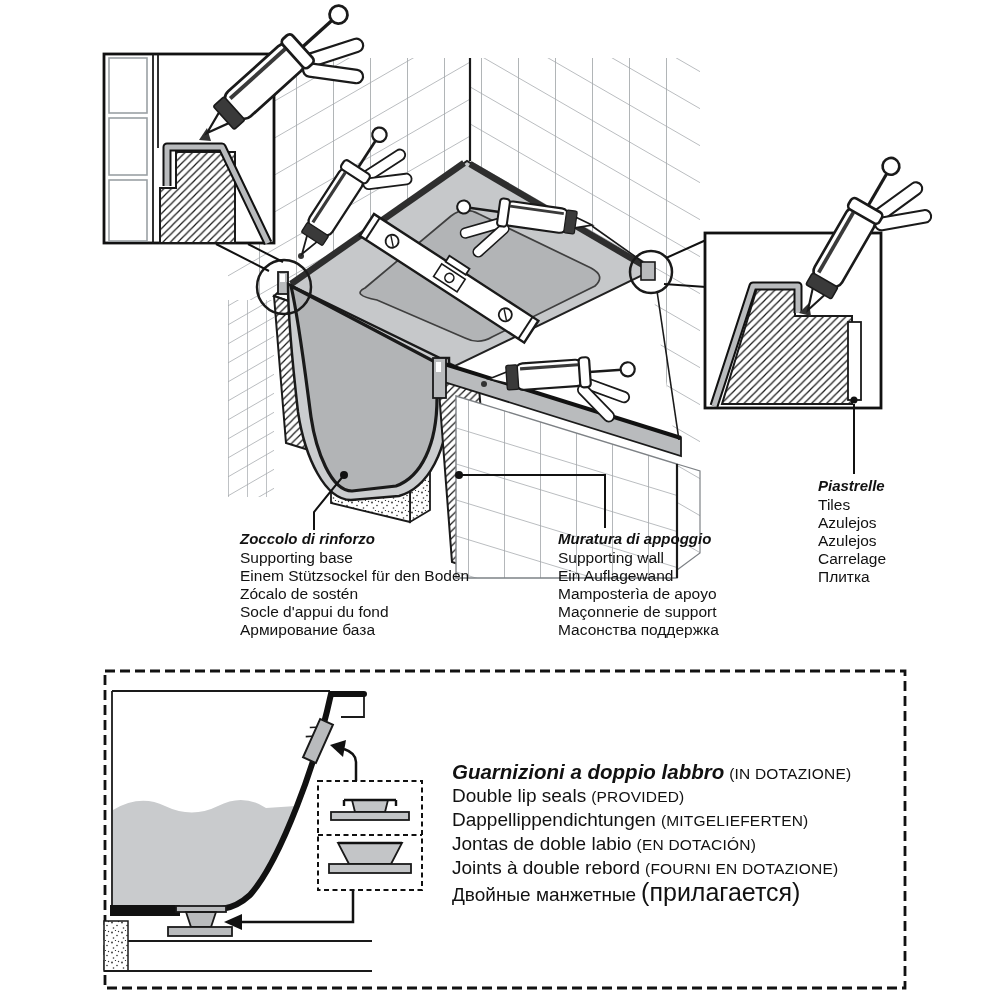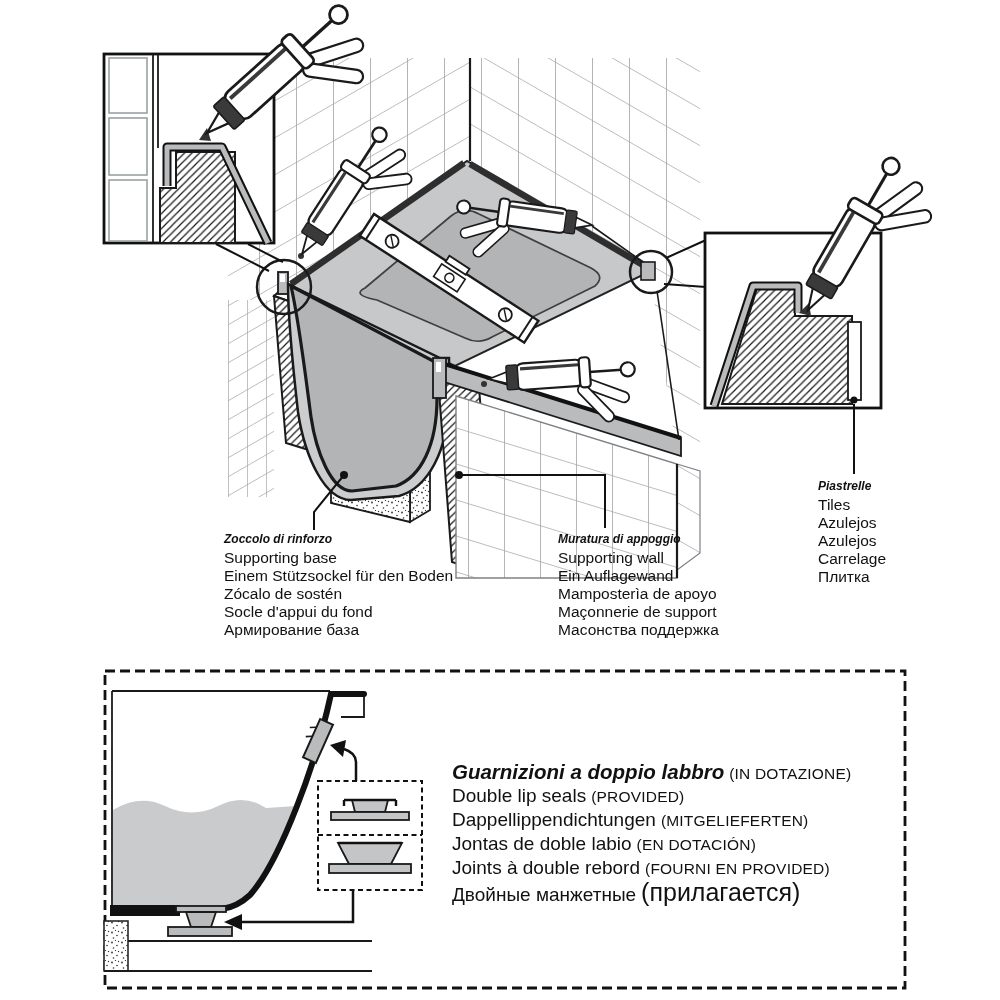--- a/index.html
+++ b/index.html
@@ -1,20 +1,20 @@
 <!DOCTYPE html>
 <html><head>
 <meta charset="utf-8">
 <style>
   html,body{margin:0;padding:0;background:#fff;}
   #page{position:relative;width:1000px;height:1000px;background:#fff;overflow:hidden;
         font-family:"Liberation Sans", sans-serif;color:#111;}
   #art{position:absolute;left:0;top:0;}
   .label-block{position:absolute;line-height:18px;font-size:15.5px;white-space:nowrap;}
-  .lb-title{font-weight:bold;font-style:italic;font-size:12px;margin-bottom:1px;}
+  .lb-title{font-weight:bold;font-style:italic;font-size:15px;margin-bottom:1px;}
   .legend{position:absolute;left:452px;top:760px;line-height:24px;font-size:19px;white-space:nowrap;}
   .lg-line{height:24px;}
   .lg-main{font-size:19px;}
   .lg-title .lg-main{font-weight:bold;font-style:italic;font-size:20.5px;}
   .lg-paren{font-size:15.5px;margin-left:5px;letter-spacing:.2px;text-align:center;}
   .lg-paren-full{font-size:25px;margin-left:5px;letter-spacing:0;}
 </style>
 </head>
 <body>
 
@@ -223,21 +223,21 @@
       <path d="M344,749 Q356,753 356,762 L356,781" fill="none" stroke="#111" stroke-width="2.5"></path>
       <polygon points="330,745 346,740 343,757" fill="#111"></polygon>
     </g>
     <g>
       <path d="M241,922 H353 V890" fill="none" stroke="#111" stroke-width="2.5"></path>
       <polygon points="224,922 242,914 242,930" fill="#111"></polygon>
     </g>
   </g>
 </svg>
 
-<div class="label-block" style="left:224px;top:530px;">
+<div class="label-block" style="left:240px;top:530px;">
   <div class="lb-title">Zoccolo di rinforzo</div>
   <div class="lb-line">Supporting base</div>
   <div class="lb-line">Einem Stützsockel für den Boden</div>
   <div class="lb-line">Zócalo de sostén</div>
   <div class="lb-line">Socle d'appui du fond</div>
   <div class="lb-line">Армирование база</div>
 </div>
 
 <div class="label-block" style="left:558px;top:530px;">
   <div class="lb-title">Muratura di appoggio</div>
@@ -255,17 +255,17 @@
   <div class="lb-line">Azulejos</div>
   <div class="lb-line">Carrelage</div>
   <div class="lb-line">Плитка</div>
 </div>
 
 <div class="legend">
   <div class="lg-line lg-title"><span class="lg-main">Guarnizioni a doppio labbro</span><span class="lg-paren">(IN DOTAZIONE)</span></div>
   <div class="lg-line"><span class="lg-main">Double lip seals</span><span class="lg-paren">(PROVIDED)</span></div>
   <div class="lg-line"><span class="lg-main">Dappellippendichtungen</span><span class="lg-paren">(MITGELIEFERTEN)</span></div>
   <div class="lg-line"><span class="lg-main">Jontas de doble labio</span><span class="lg-paren">(EN DOTACIÓN)</span></div>
-  <div class="lg-line"><span class="lg-main">Joints à double rebord</span><span class="lg-paren">(FOURNI EN PROVIDED)</span></div>
+  <div class="lg-line"><span class="lg-main">Joints à double rebord</span><span class="lg-paren">(FOURNI EN DOTAZIONE)</span></div>
   <div class="lg-line"><span class="lg-main">Двойные манжетные</span><span class="lg-paren lg-paren-full">(прилагается)</span></div>
 </div>
 
 </div>
 
 </body></html>

